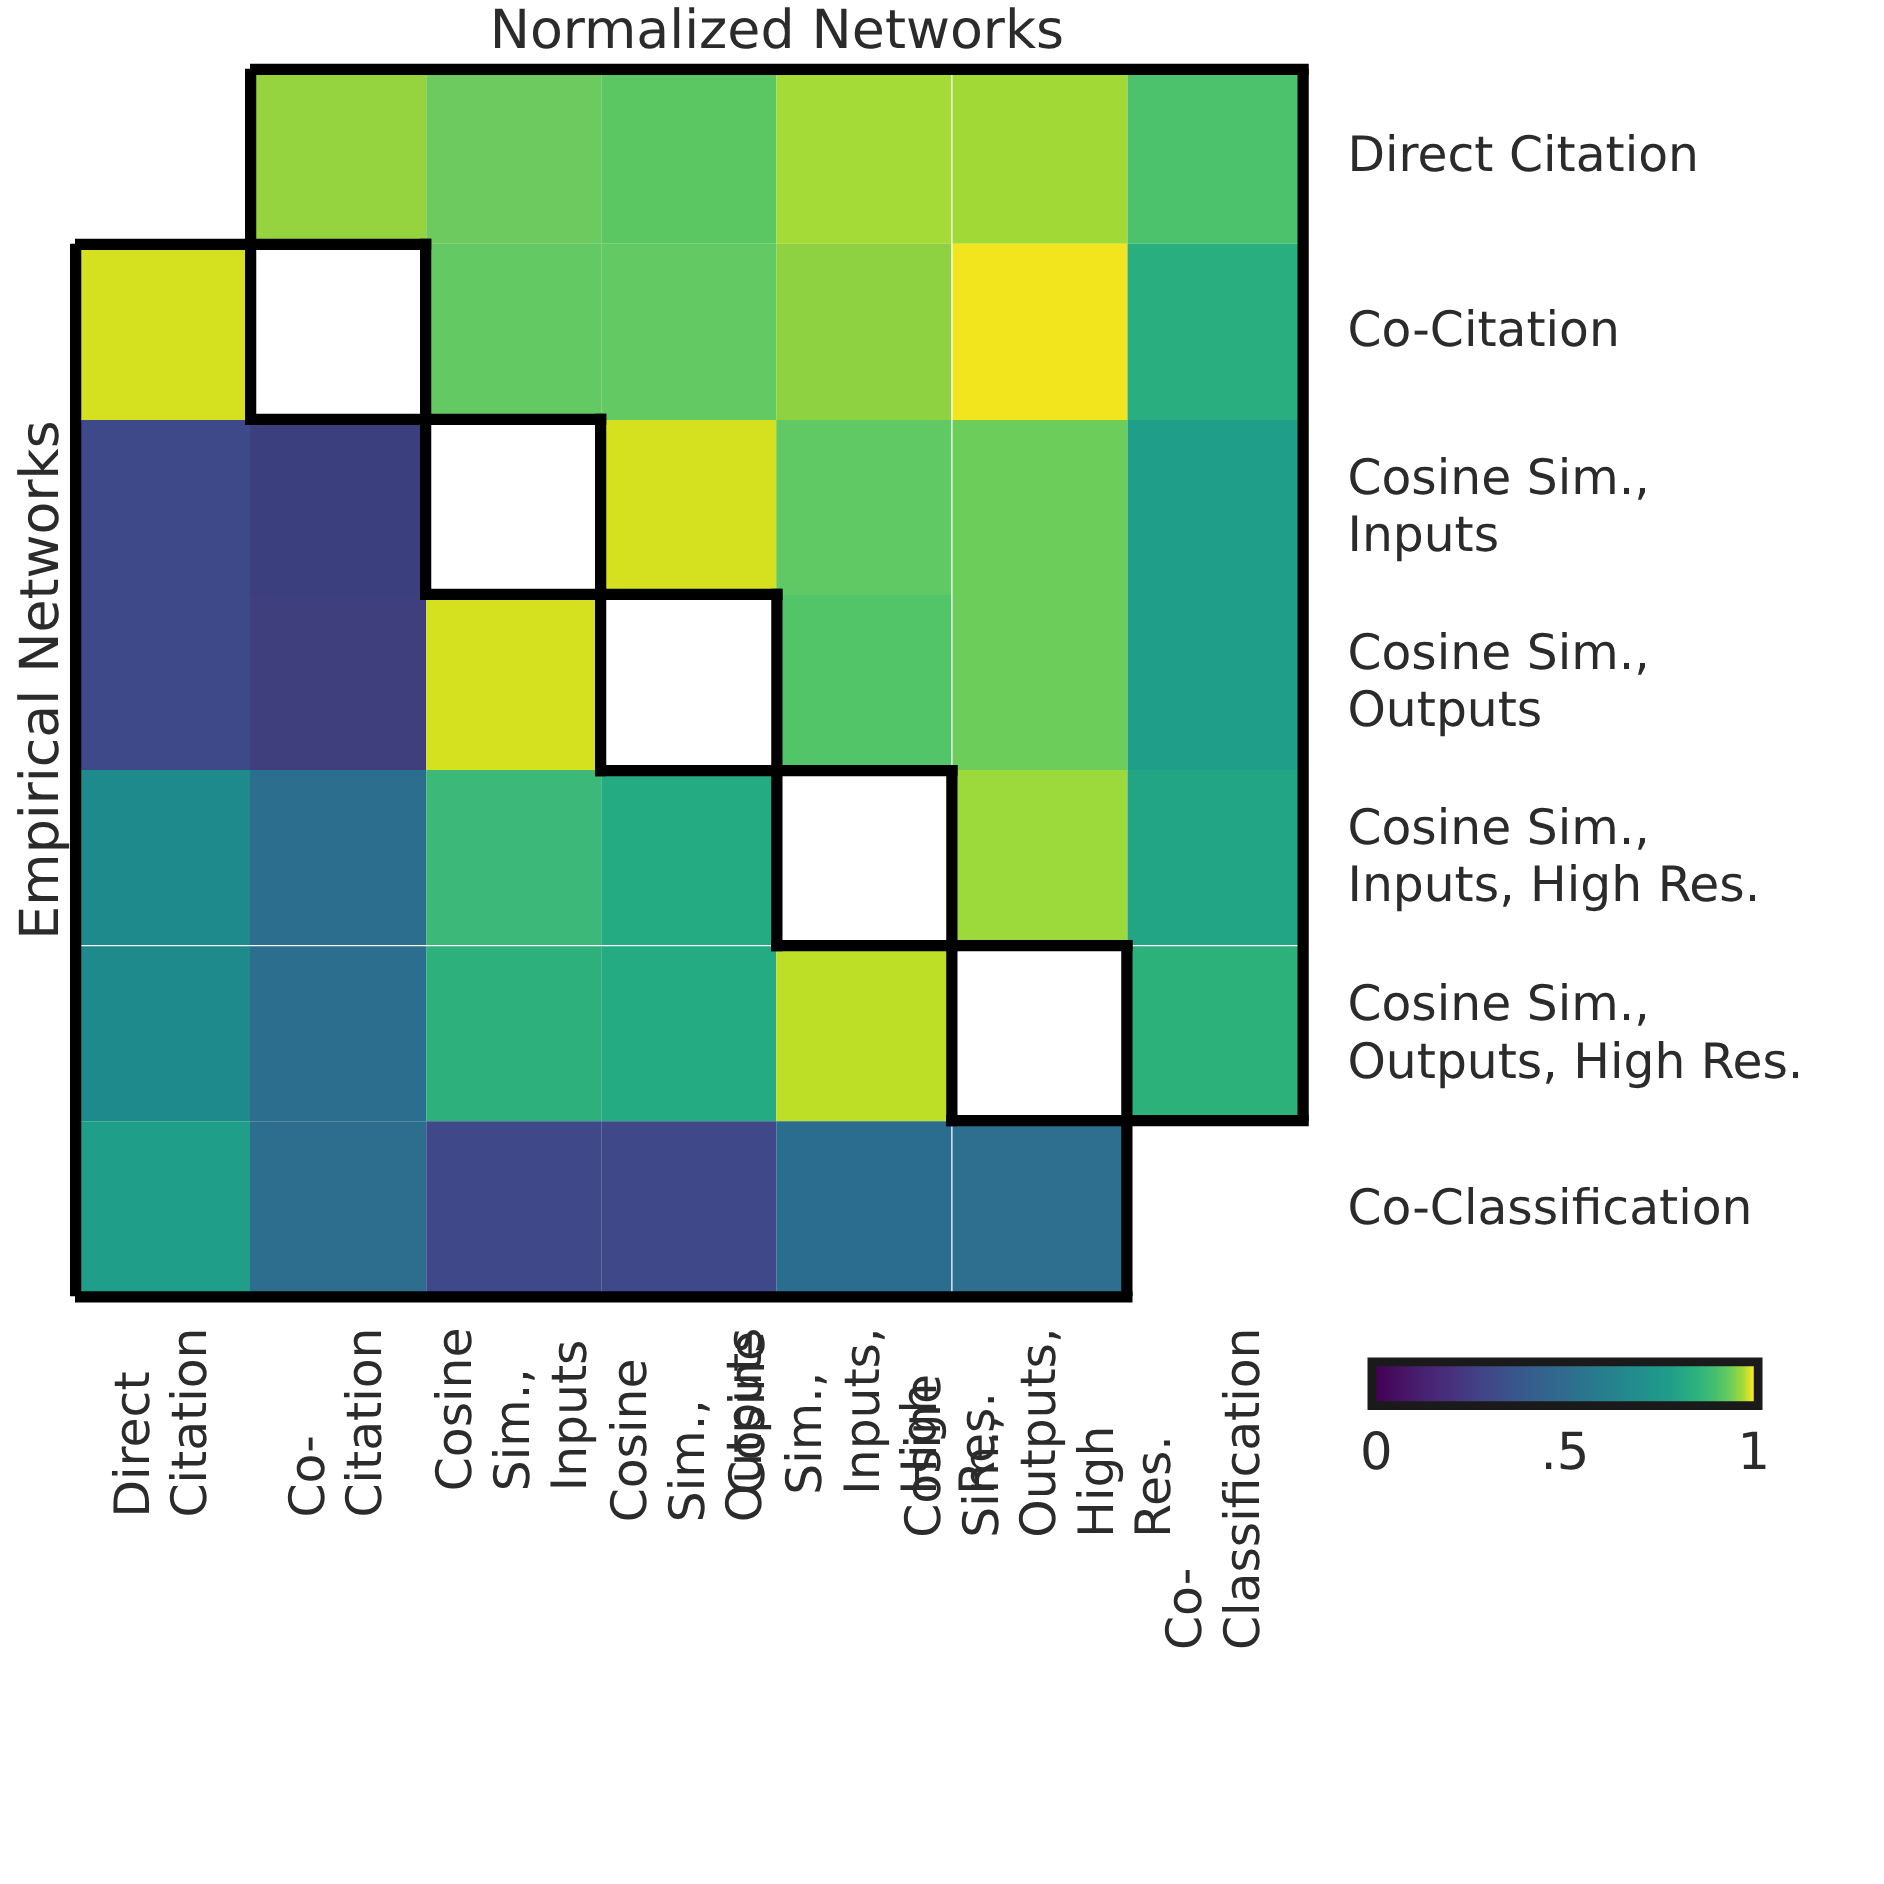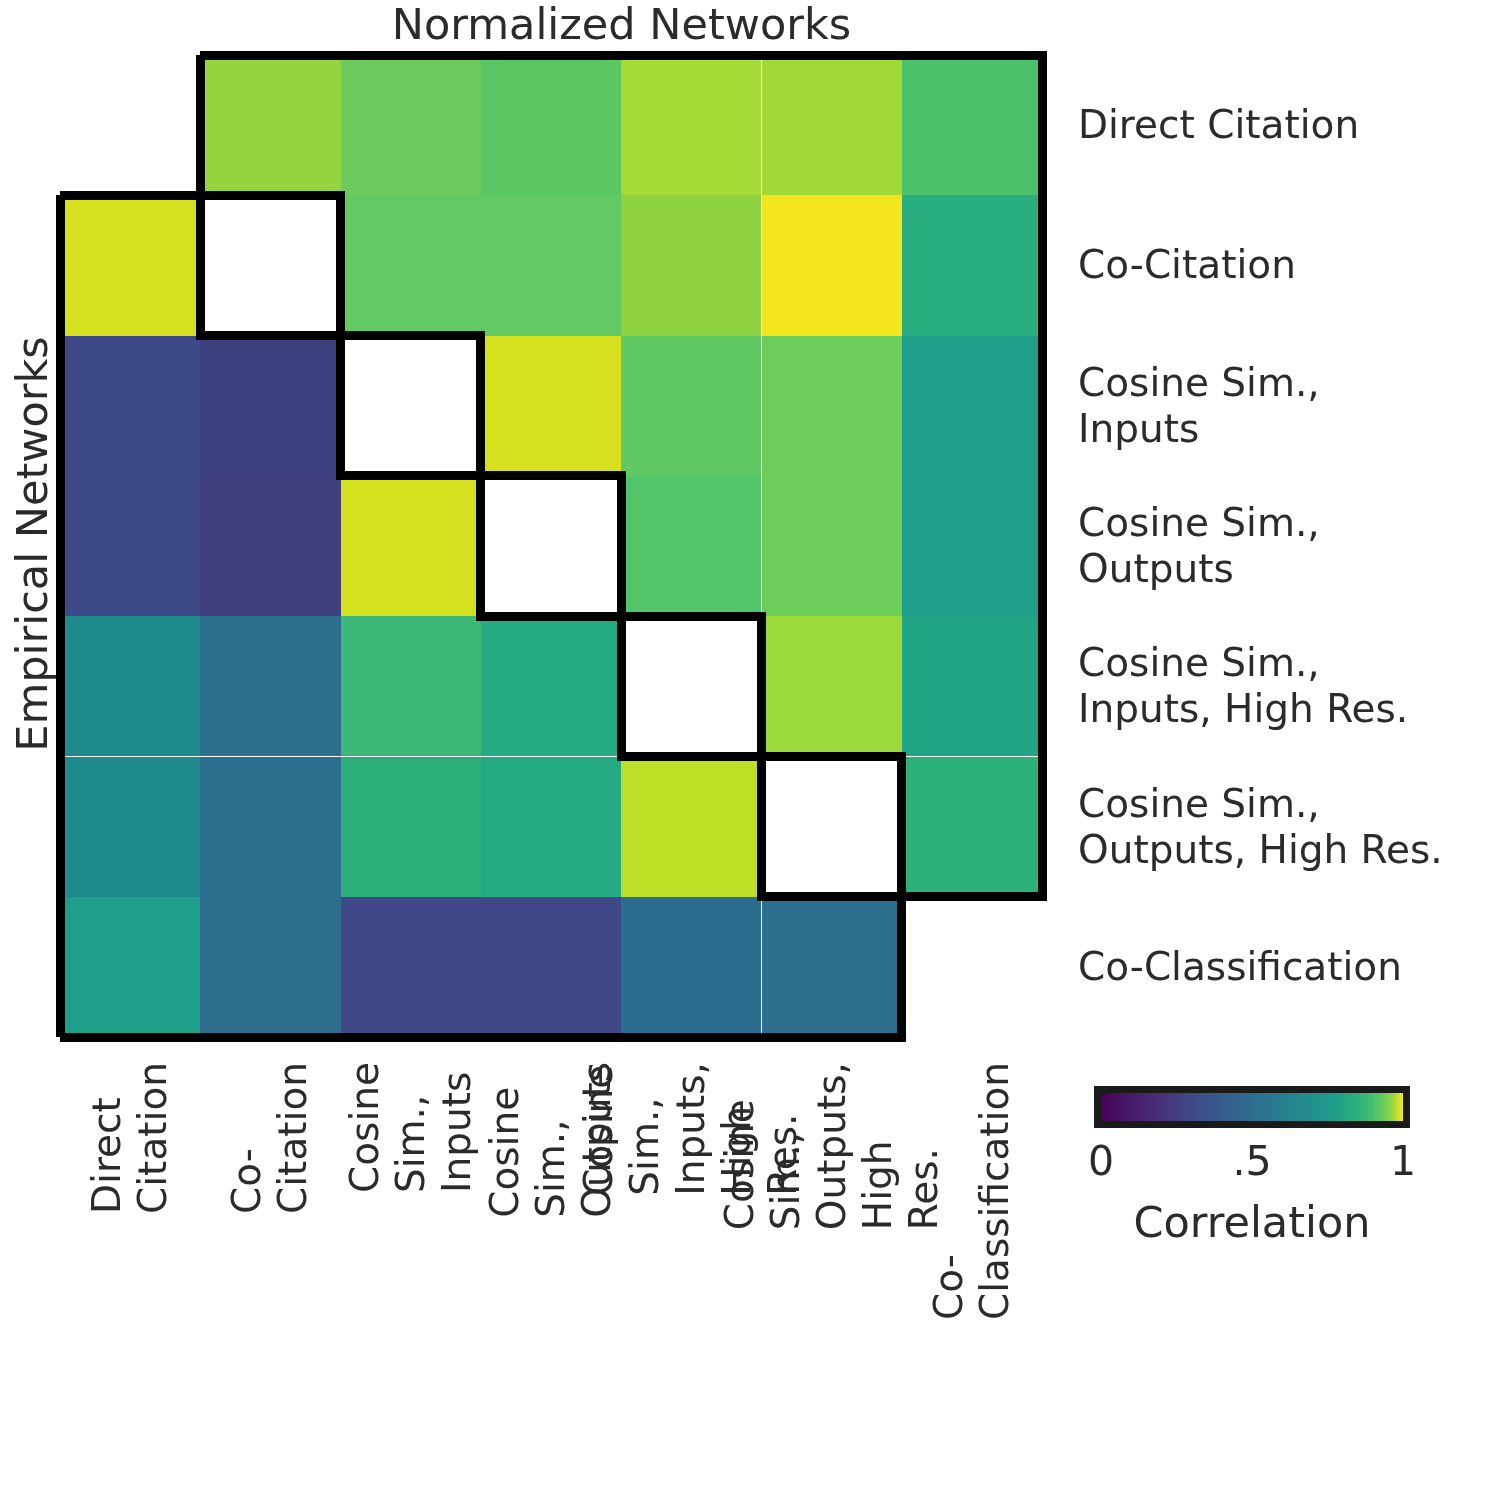--- a/index.html
+++ b/index.html
@@ -239,15 +239,14 @@
     </div>
 
   <div id="cbar-box">
     <div id="cbar-gradient"></div>
   </div>
   <div id="cbar-ticks">
       <div class="cbar-tick" style="left: 1081px; width: 40px; text-align: center;">0</div>
       <div class="cbar-tick" style="left: 1232px; width: 40px; text-align: center;">.5</div>
       <div class="cbar-tick" style="left: 1383px; width: 40px; text-align: center;">1</div>
     </div>
-  <div id="cbar-title">Correlation</div>
 
 </div>
 
 </body></html>

